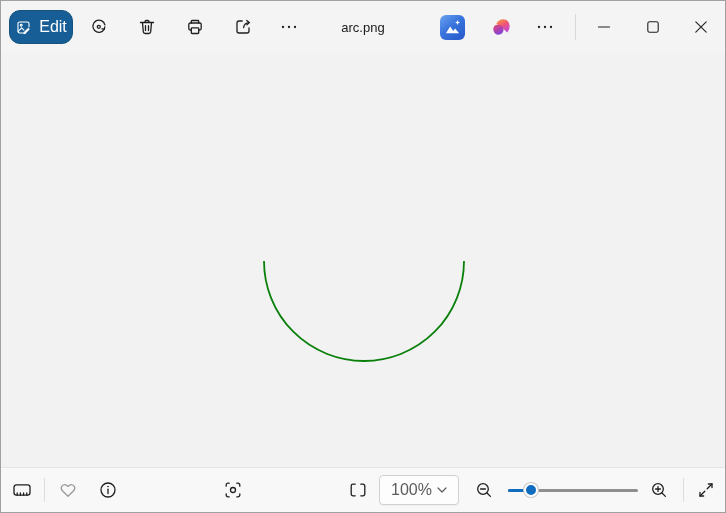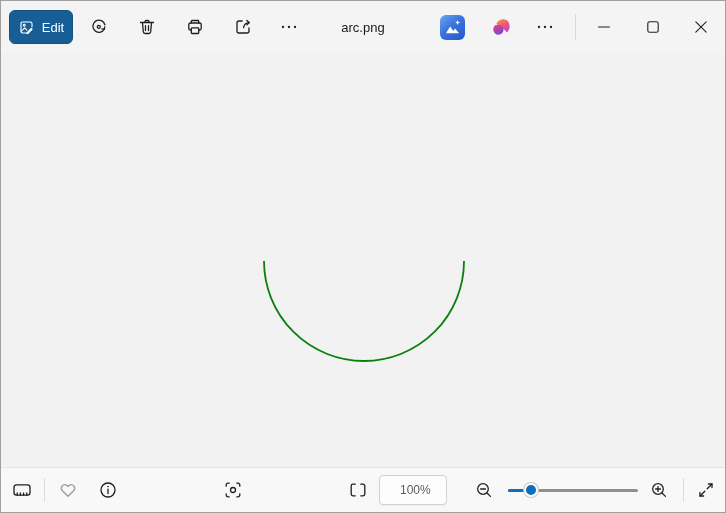--- a/index.html
+++ b/index.html
@@ -5,23 +5,23 @@
   * { margin:0; padding:0; box-sizing:border-box; }
   html,body { background:#e8e8e8; font-family:"Liberation Sans", sans-serif; }
   .window {
     position:relative; width:726px; height:513px;
     background:#f2f2f2; border:1px solid #a0a0a0; overflow:hidden;
   }
   
   .titlebar { position:absolute; top:0; left:0; width:100%; height:52px; background:#f4f4f4; }
   .edit-btn {
     position:absolute; left:8px; top:9px; width:64px; height:34px;
-    background:#175e97; border:1px solid #14537f; border-radius:6px;
+    background:#175e97; border:1px solid #14537f; border-radius:11px;
     display:flex; align-items:center; justify-content:center; gap:7px;
-    color:#fff; font-size:13px; cursor:pointer;
+    color:#fff; font-size:16px; cursor:pointer;
   }
   .icon-btn {
     position:absolute; top:6px; width:40px; height:40px; border-radius:5px;
     display:flex; align-items:center; justify-content:center; cursor:pointer;
     background:transparent; border:none;
   }
   .filename {
     position:absolute; left:0; top:0; width:100%; height:52px;
     display:flex; align-items:center; justify-content:center;
     font-size:13px; color:#1a1a1a; pointer-events:none;
@@ -45,24 +45,24 @@
     position:absolute; left:0; bottom:0; width:100%; height:45px;
     background:#f8f8f8; border-top:1px solid #e5e5e5;
   }
   .sb-btn {
     position:absolute; top:3px; width:38px; height:38px; border-radius:5px;
     display:flex; align-items:center; justify-content:center; cursor:pointer;
     background:transparent; border:none;
   }
   .sb-divider { position:absolute; top:10px; width:1px; height:24px; background:#dcdcdc; }
   .zoom-box {
-    position:absolute; left:378px; top:7px; width:68px; height:30px;
+    position:absolute; left:378px; top:7px; width:80px; height:30px;
     background:#fdfdfd; border:1px solid #d1d1d1; border-radius:4px;
     display:flex; align-items:center; justify-content:space-between;
-    padding:0 20px; cursor:pointer; font-size:12px; color:#5c5c5c;
+    padding:0 11px; cursor:pointer; font-size:16px; color:#5c5c5c;
     box-shadow:0 1px 0 rgba(0,0,0,0.04);
   }
   .slider { position:absolute; left:507px; top:6px; width:130px; height:32px; cursor:pointer; }
   .slider-track {
     position:absolute; left:0; top:14.5px; width:100%; height:3.5px;
     background:#8f8f8f; border-radius:2px;
   }
   .slider-fill { position:absolute; left:0; top:14.5px; height:3.5px; background:#106cbe; border-radius:2px; }
   .slider-thumb {
     position:absolute; top:9px; width:14px; height:14px; margin-left:-7px;

